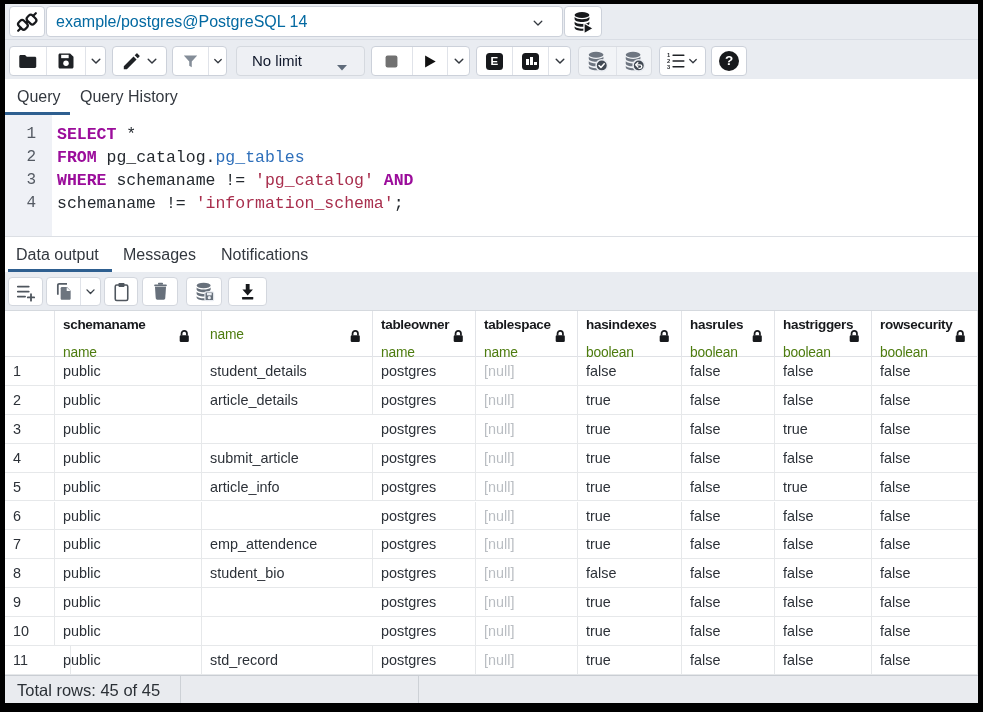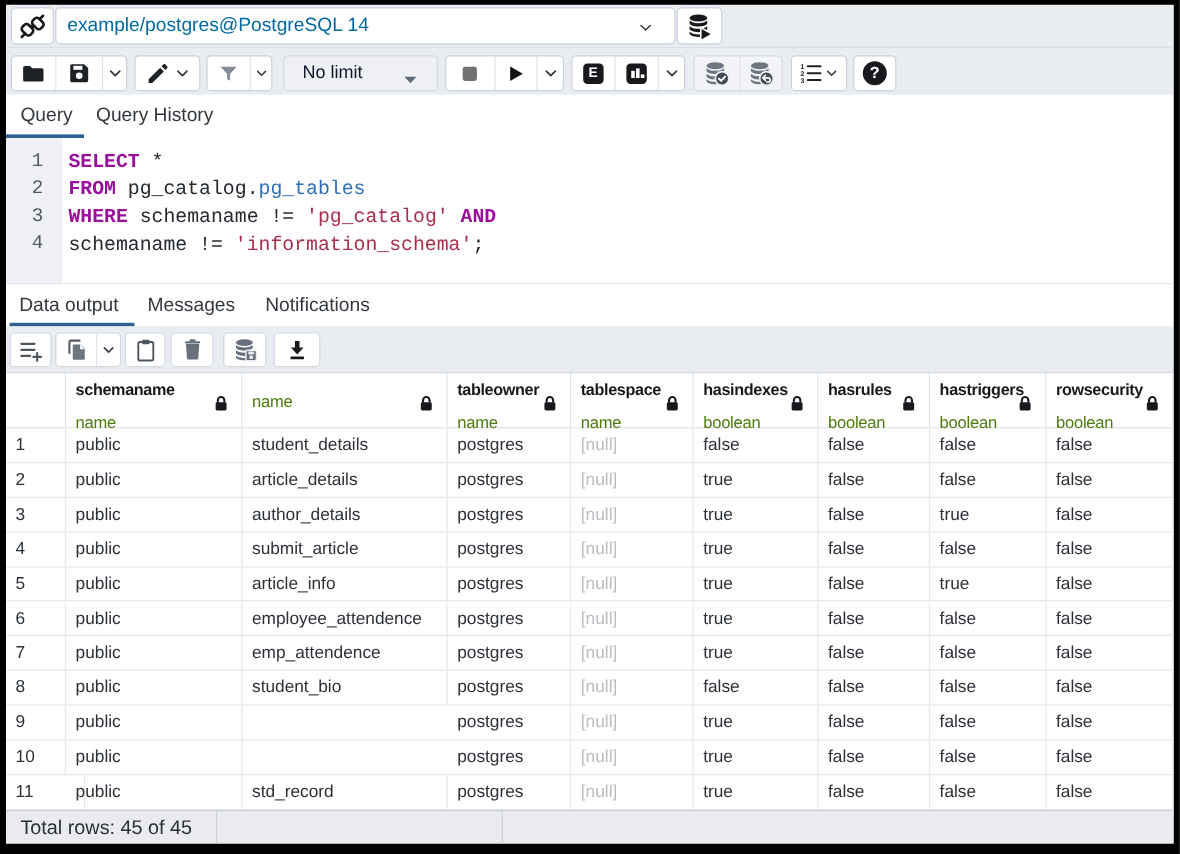--- a/index.html
+++ b/index.html
@@ -383,21 +383,20 @@
         <div class="dcell" style="left:368px;width:103px;">postgres</div>
         <div class="dcell" style="left:471px;width:102px;"><span class="nullv">[null]</span></div>
         <div class="dcell" style="left:573px;width:104px;">true</div>
         <div class="dcell" style="left:677px;width:93px;">false</div>
         <div class="dcell" style="left:770px;width:97px;">false</div>
         <div class="dcell" style="left:867px;width:106px;">false</div>
       </div>
       <div class="drow" style="top:103.8px;">
         <div class="dcell" style="left:0px;width:50px;">3</div>
         <div class="dcell" style="left:50px;width:147px;">public</div>
-        <div class="dcell" style="left:197px;width:171px;">author_details</div>
         <div class="dcell" style="left:368px;width:103px;">postgres</div>
         <div class="dcell" style="left:471px;width:102px;"><span class="nullv">[null]</span></div>
         <div class="dcell" style="left:573px;width:104px;">true</div>
         <div class="dcell" style="left:677px;width:93px;">false</div>
         <div class="dcell" style="left:770px;width:97px;">true</div>
         <div class="dcell" style="left:867px;width:106px;">false</div>
       </div>
       <div class="drow" style="top:132.7px;">
         <div class="dcell" style="left:0px;width:50px;">4</div>
         <div class="dcell" style="left:50px;width:147px;">public</div>
@@ -416,21 +415,20 @@
         <div class="dcell" style="left:368px;width:103px;">postgres</div>
         <div class="dcell" style="left:471px;width:102px;"><span class="nullv">[null]</span></div>
         <div class="dcell" style="left:573px;width:104px;">true</div>
         <div class="dcell" style="left:677px;width:93px;">false</div>
         <div class="dcell" style="left:770px;width:97px;">true</div>
         <div class="dcell" style="left:867px;width:106px;">false</div>
       </div>
       <div class="drow" style="top:190.5px;">
         <div class="dcell" style="left:0px;width:50px;">6</div>
         <div class="dcell" style="left:50px;width:147px;">public</div>
-        <div class="dcell" style="left:197px;width:171px;">employee_attendence</div>
         <div class="dcell" style="left:368px;width:103px;">postgres</div>
         <div class="dcell" style="left:471px;width:102px;"><span class="nullv">[null]</span></div>
         <div class="dcell" style="left:573px;width:104px;">true</div>
         <div class="dcell" style="left:677px;width:93px;">false</div>
         <div class="dcell" style="left:770px;width:97px;">false</div>
         <div class="dcell" style="left:867px;width:106px;">false</div>
       </div>
       <div class="drow" style="top:219.4px;">
         <div class="dcell" style="left:0px;width:50px;">7</div>
         <div class="dcell" style="left:50px;width:147px;">public</div>

